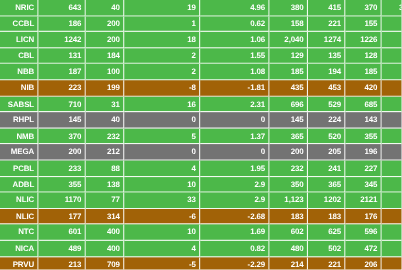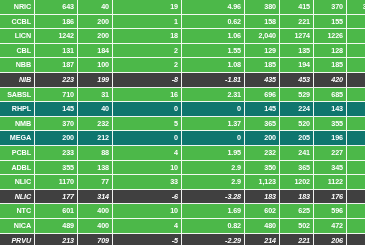--- a/index.html
+++ b/index.html
@@ -22,22 +22,22 @@
     text-align:right;
     padding:0 3px 0 2px;
     border-right:1px solid rgba(255,255,255,0.92);
     border-bottom:1px solid rgba(255,255,255,0.92);
     white-space:nowrap;
     overflow:hidden;
     font-weight:bold;
     letter-spacing:-0.1px;
   }
   tr.up td{background:#4CB849;}
-  tr.down td{background:#404040;font-style:italic;}
-  tr.flat td{background:#0f766e;}
+  tr.down td{background:#a16207;}
+  tr.flat td{background:#737373;}
   
   col.c-sym{width:35px;}
   col.c-ltp{width:43px;}
   col.c-qty{width:35px;}
   col.c-chg{width:69px;}
   col.c-pct{width:63px;}
   col.c-open{width:35px;}
   col.c-high{width:34px;}
   col.c-low{width:33px;}
   col.c-vol{width:45px;}
@@ -191,29 +191,29 @@
         <td>28,154</td>
       </tr>
       <tr class="up">
         <td>NLIC</td>
         <td>1170</td>
         <td>77</td>
         <td>33</td>
         <td>2.9</td>
         <td>1,123</td>
         <td>1202</td>
-        <td>1122</td>
+        <td>2121</td>
         <td>70,310</td>
       </tr>
       <tr class="down">
         <td>NLIC</td>
         <td>177</td>
         <td>314</td>
         <td>-6</td>
-        <td>-3.28</td>
+        <td>-2.68</td>
         <td>183</td>
         <td>183</td>
         <td>176</td>
         <td>7,943</td>
       </tr>
       <tr class="up">
         <td>NTC</td>
         <td>601</td>
         <td>400</td>
         <td>10</td>

